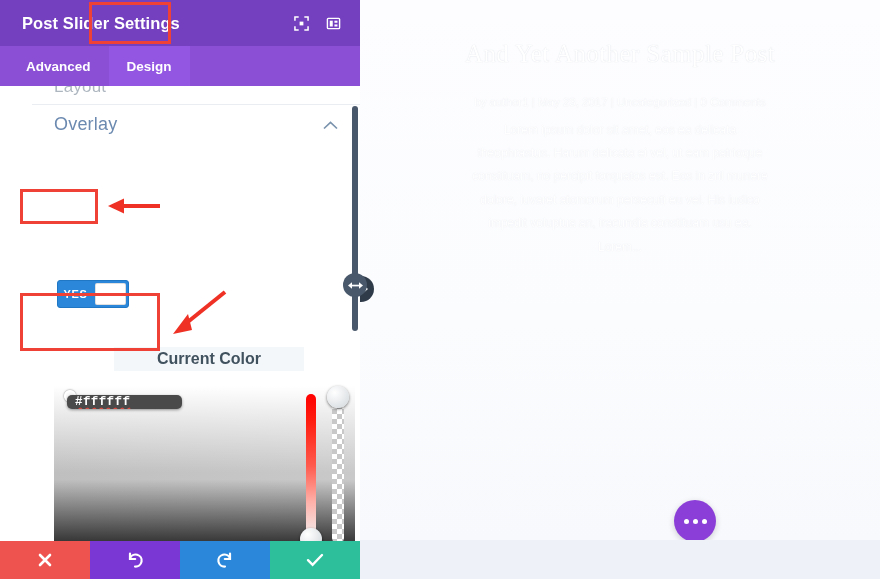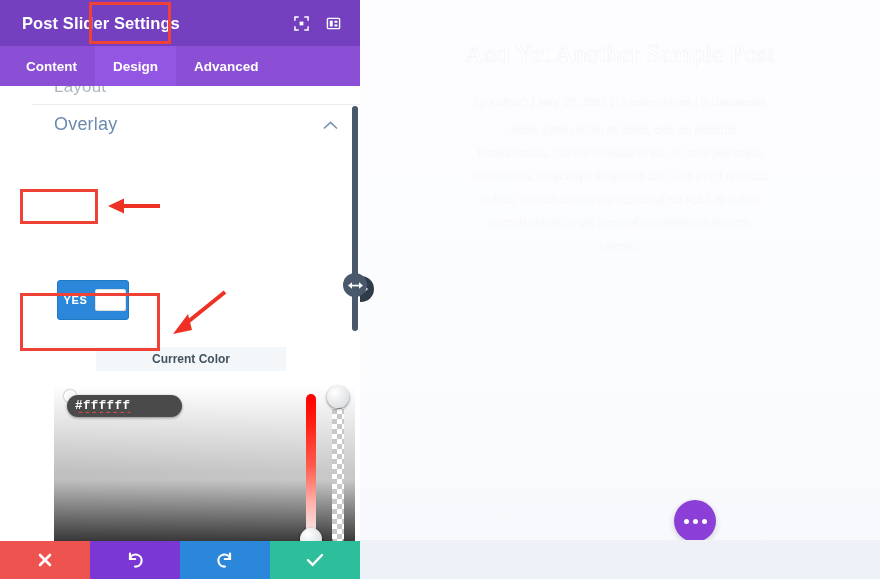--- a/index.html
+++ b/index.html
@@ -90,21 +90,21 @@
   .help-dot {
     display: inline-flex; align-items: center; justify-content: center;
     width: 15px; height: 15px; border-radius: 50%;
     background: #eef1f4; color: #7b8b99;
     font-size: 9.5px; font-weight: bold; margin-left: 9px;
   }
 
   
   .toggle {
     position: absolute;
-    width: 72px; height: 40px;
+    width: 72px; height: 28px;
     border-radius: 3px; overflow: hidden;
     display: flex; align-items: center; cursor: pointer;
     border: 1px solid transparent;
   }
   .toggle.on { background: #2b87da; border-color: #2077c4; }
   .toggle .tlabel {
     font-size: 11px; font-weight: bold; letter-spacing: .6px;
     width: 36px; text-align: center;
   }
   .toggle.on .tlabel { color: #fff; order: 1; }
@@ -126,25 +126,25 @@
   
   #hex-arrow { position: absolute; left: 165px; top: 288px; z-index: 7; }
   
   #hex-highlight {
     position: absolute; left: 20px; top: 293px;
     width: 140px; height: 58px;
     border: 3px solid #ef4136; z-index: 7; pointer-events: none;
   }
 
   #current-color-bar {
-    position: absolute; left: 64px; top: 261px;
+    position: absolute; left: 82px; top: 261px;
     width: 190px; height: 24px;
     background: #f4f7fa;
     display: flex; align-items: center; justify-content: center;
-    font-size: 12px; color: #41525f; font-weight: bold;
+    font-size: 16px; color: #41525f; font-weight: bold;
   }
 
   
   #picker {
     position: absolute; left: 22px; top: 300px;
     width: 301px; height: 180px;
     background: #000;
   }
   #picker-sat {
     position: absolute; inset: 0;
@@ -153,22 +153,22 @@
       linear-gradient(to right, #bfbfbf, #c9c9c9);
   }
   #picker-marker {
     position: absolute; left: 10px; top: 4px;
     width: 12px; height: 12px; border-radius: 50%;
     border: 2px solid #fff; box-shadow: 0 0 2px rgba(0,0,0,.6);
   }
   
   #hex-box {
     position: absolute; left: 13px; top: 9px;
-    width: 115px; height: 22px;
-    background: #4a4a4a; border-radius: 11px;
+    width: 115px; height: 14px;
+    background: #4a4a4a; border-radius: 5px;
     display: flex; align-items: stretch; overflow: hidden;
     box-shadow: 0 1px 3px rgba(0,0,0,.4);
   }
   #hex-input {
     flex: 1; background: transparent; border: none; outline: none;
     color: #fff; font-family: "Liberation Mono", monospace;
     font-size: 12.5px; font-weight: bold; letter-spacing: .4px;
     padding-left: 8px;
     text-decoration: underline; text-decoration-color: #e04a3f;
     text-decoration-style: wavy; text-underline-offset: 2px;
@@ -319,23 +319,22 @@
         <svg width="15" height="15" viewBox="0 0 16 16">
           <rect x="1.5" y="2.5" width="13" height="11" rx="1" fill="none" stroke="#fff" stroke-width="1.5"></rect>
           <rect x="4" y="5" width="3.2" height="6.2" fill="#fff"></rect>
           <rect x="9" y="5" width="3.2" height="2.2" fill="#fff"></rect>
           <rect x="9" y="9" width="3.2" height="2.2" fill="#fff"></rect>
         </svg>
       </div>
     </div>
 
     <div id="tabbar" style="background: rgb(138, 79, 212);">
-      <div class="tab">Content</div>
+      <div class="tab">Advanced</div>
       <div class="tab active">Design</div>
-      <div class="tab">Advanced</div>
     </div>
     <div id="design-highlight"></div>
 
     <div id="panel-scroll">
 
       <div id="cutoff-label">Layout</div>
       <div id="sep"></div>
 
       <div class="section-head">
         <div class="section-title" style="color: rgb(108, 138, 176);">Overlay</div>

